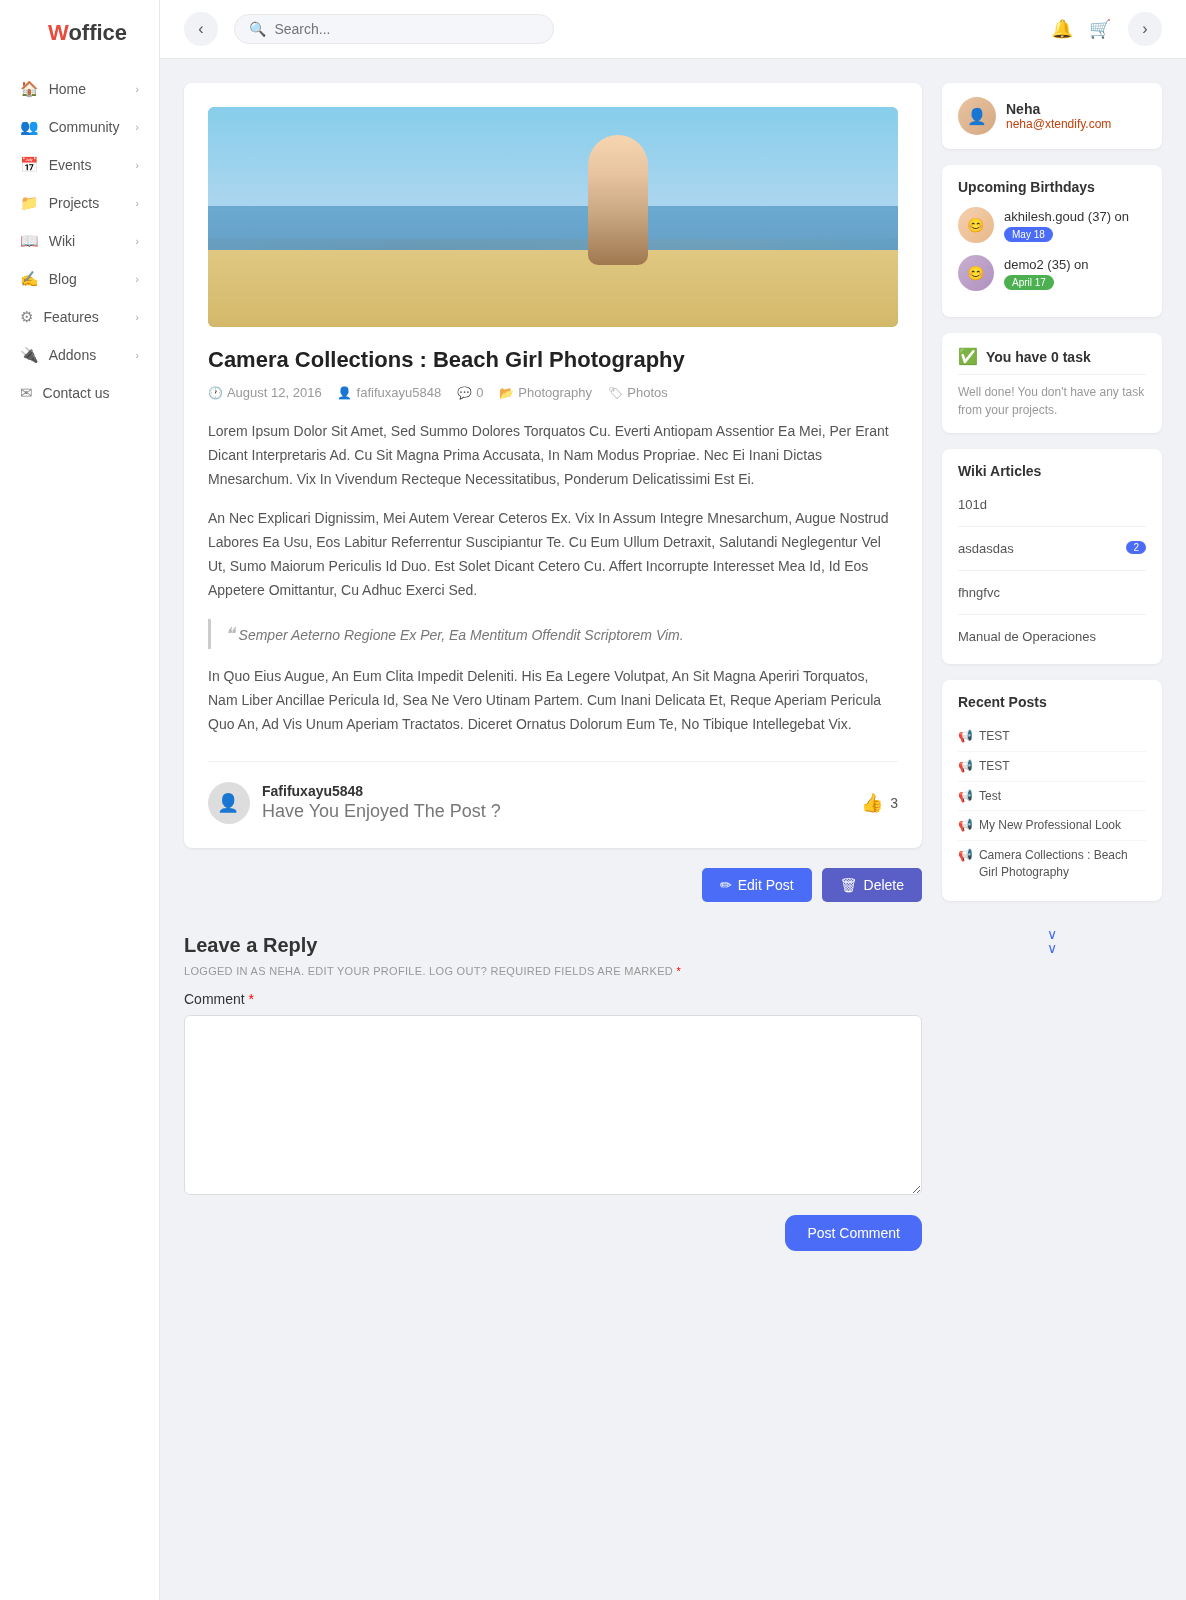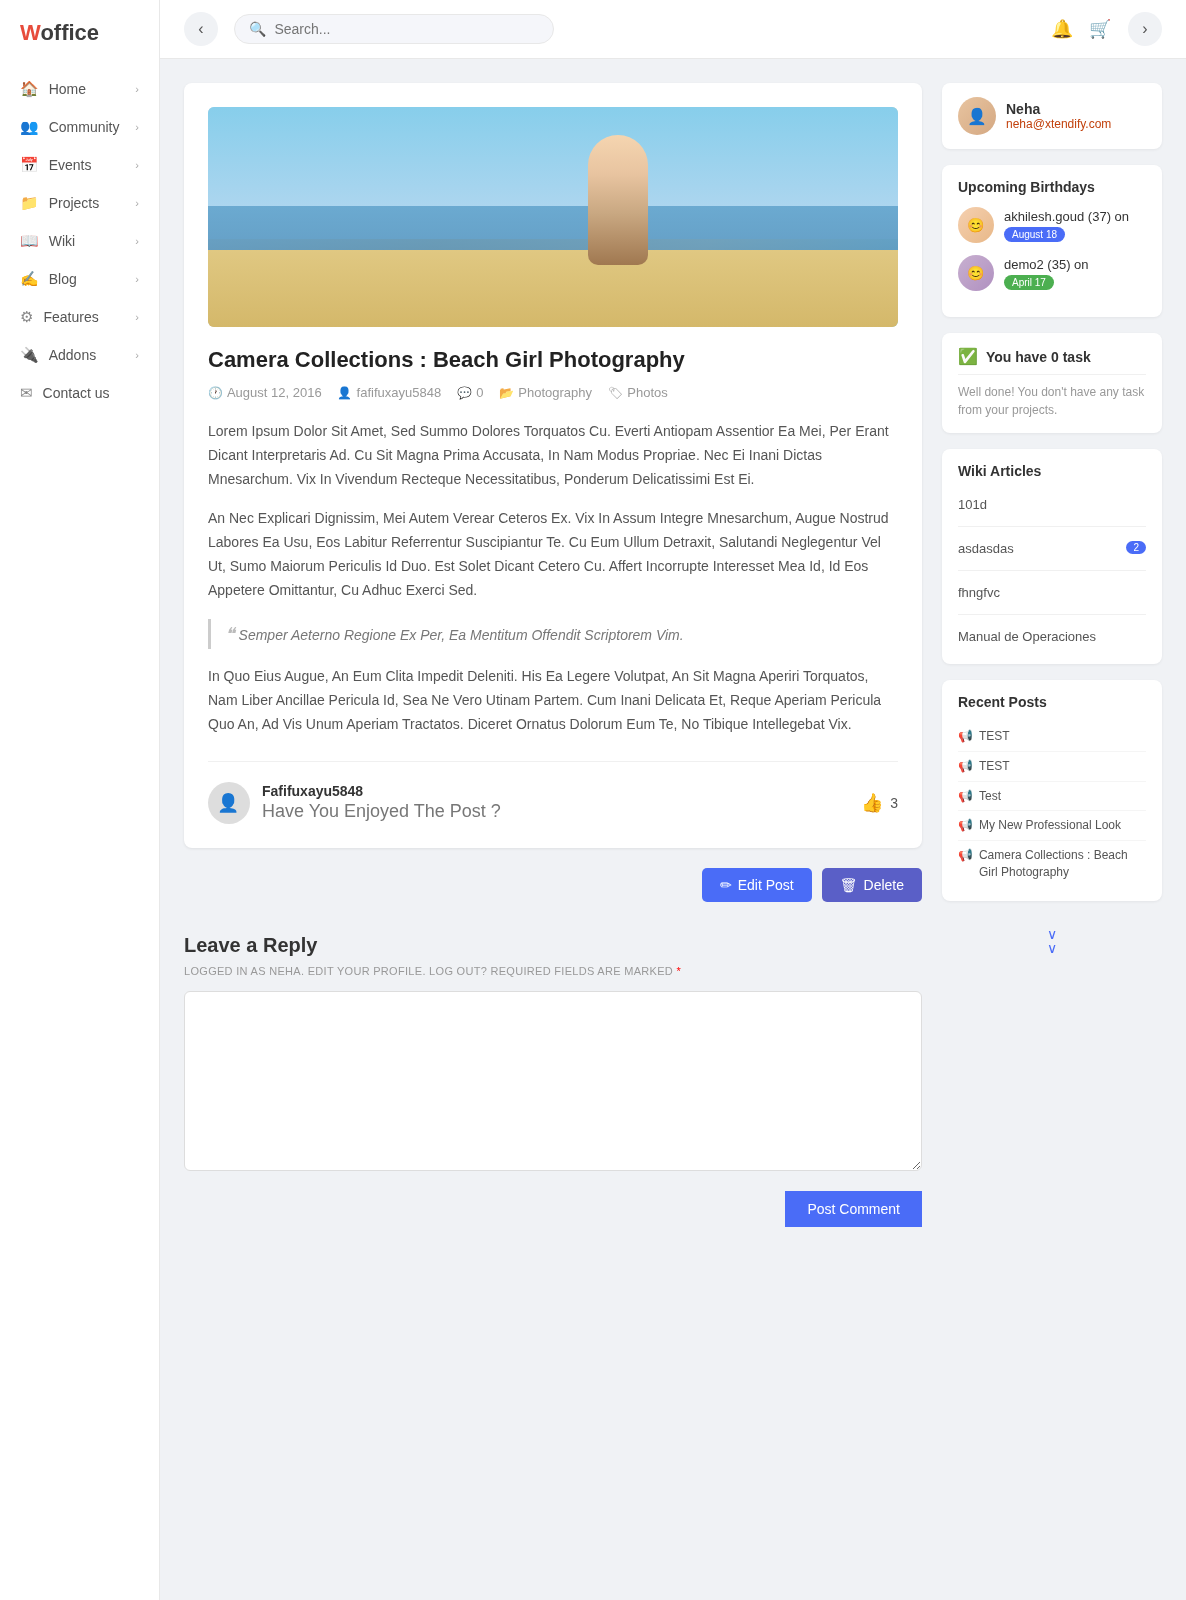--- a/index.html
+++ b/index.html
@@ -15,20 +15,21 @@
       display: flex;
       flex-direction: column;
     }
     .sidebar-logo {
       padding: 0 20px 24px 20px;
     }
     .logo-text {
       font-size: 22px;
       font-weight: 700;
       color: #333;
+      margin-left: 28px;
     }
     .logo-w { color: #e74c3c; }
     .logo-rest { color: #3d3d3d; }
 
     .sidebar-nav { display: flex; flex-direction: column; }
     .nav-item {
       display: flex; align-items: center; justify-content: space-between;
       padding: 10px 20px;
       color: #555;
       font-size: 14px;
@@ -215,21 +216,21 @@
       padding: 12px;
       font-size: 14px;
       color: #333;
       resize: vertical;
       outline: none;
       background: #fff;
     }
     .comment-submit { margin-top: 16px; display: flex; justify-content: flex-end; }
     .btn-post-comment {
       background: #4a6cf7; color: #fff;
-      border: none; border-radius: 0;
+      border: none; border-radius: 11px;
       padding: 10px 22px; font-size: 14px;
       cursor: pointer; font-weight: 500;
     }
 
     
     .right-sidebar {
       width: 220px;
       min-width: 220px;
       margin-left: 20px;
     }
@@ -484,20 +485,24 @@
           Delete
         </button>
       </div>
 
       <div class="comment-section">
         <h2 class="comment-title">Leave a Reply</h2>
         <p class="comment-logged">
           <span>LOGGED IN AS NEHA. EDIT YOUR PROFILE. LOG OUT? REQUIRED FIELDS ARE MARKED</span>
           <span class="comment-required">*</span>
         </p>
+        <p class="comment-label">
+          <span>Comment</span>
+          <span class="comment-required">*</span>
+        </p>
         <textarea class="comment-textarea" style=""></textarea>
         <div class="comment-submit">
           <button class="btn-post-comment">Post Comment</button>
         </div>
       </div>
 
     </div>
 
     <div class="right-sidebar">
 
@@ -509,21 +514,21 @@
         </div>
       </div>
 
       <div class="right-card">
         <div class="right-card-title">Upcoming Birthdays</div>
 
         <div class="birthday-item">
           <div class="birthday-avatar av1">😊</div>
           <div class="birthday-info">
             <div class="bday-name">akhilesh.goud (37) on</div>
-            <span class="birthday-badge">August 18</span>
+            <span class="birthday-badge">May 18</span>
           </div>
         </div>
 
         <div class="birthday-item">
           <div class="birthday-avatar av2">😊</div>
           <div class="birthday-info">
             <div class="bday-name">demo2 (35) on</div>
             <span class="birthday-badge green">April 17</span>
           </div>
         </div>

